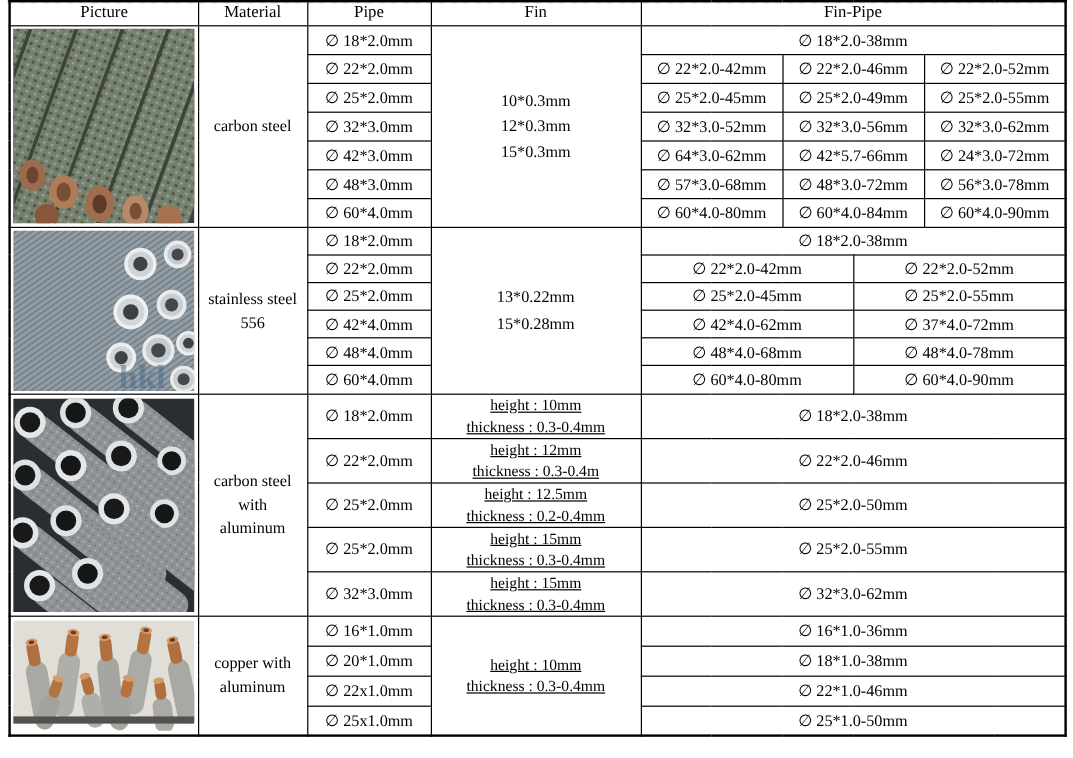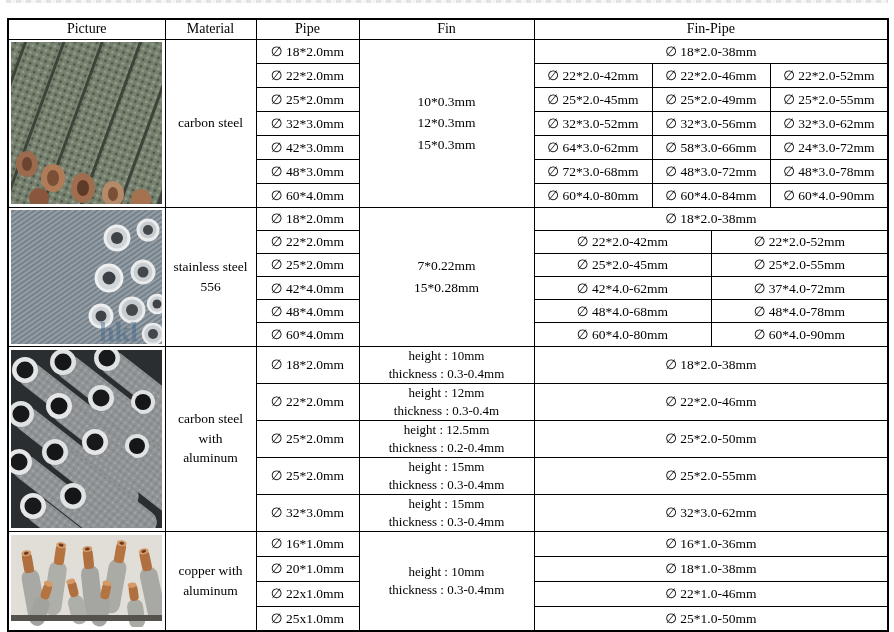--- a/index.html
+++ b/index.html
@@ -1,26 +1,26 @@
 <!DOCTYPE html>
 <html><head>
 <meta charset="utf-8">
 <style>
   html,body{margin:0;padding:0;background:#fff;}
   .page{position:relative;width:894px;height:632px;background:#fff;
         font-family:"Liberation Serif","DejaVu Serif",serif;color:#000;}
   .topstrip{position:absolute;top:0;left:6px;width:882px;height:3px;
         background:repeating-linear-gradient(90deg,#e3e3e3 0 5px,#f6f6f6 5px 10px);}
-  table.spec{position:absolute;left:7px;top:18px;width:881px;border-collapse:collapse;
+  table.spec{position:absolute;left:7px;top:0;width:881px;border-collapse:collapse;
         table-layout:fixed;font-size:13.5px;border:2px solid #000;}
   th,td{border:1px solid #000;text-align:center;vertical-align:middle;padding:0 2px;overflow:hidden;}
   th{font-weight:normal;font-size:14px;}
   .ml{white-space:pre-line;line-height:1.45;}
   .fin-big{line-height:1.6;}
-  .fin2{line-height:1.35;font-size:13px;}
+  .fin2{line-height:1.35;font-size:13px;text-decoration:underline;}
   .photo-cell{padding:2px;vertical-align:middle;}
   .photo-cell svg{display:block;margin:0 auto;}
   tr.hr{height:20px;} tr.r24{height:24px;} tr.r23{height:23px;} tr.r37{height:37px;} tr.r25{height:25px;}
 </style>
 </head>
 <body>
 
 <div class="page">
   <div class="topstrip"></div>
 
@@ -103,28 +103,28 @@
       </tr>
       <tr class="r24">
         <td>∅ 32*3.0mm</td>
         <td colspan="2">∅ 32*3.0-52mm</td>
         <td colspan="2">∅ 32*3.0-56mm</td>
         <td colspan="2">∅ 32*3.0-62mm</td>
       </tr>
       <tr class="r24">
         <td>∅ 42*3.0mm</td>
         <td colspan="2">∅ 64*3.0-62mm</td>
-        <td colspan="2">∅ 58*3.0-66mm</td>
+        <td colspan="2">∅ 42*5.7-66mm</td>
         <td colspan="2">∅ 24*3.0-72mm</td>
       </tr>
       <tr class="r24">
         <td>∅ 48*3.0mm</td>
-        <td colspan="2">∅ 72*3.0-68mm</td>
+        <td colspan="2">∅ 57*3.0-68mm</td>
         <td colspan="2">∅ 48*3.0-72mm</td>
-        <td colspan="2">∅ 48*3.0-78mm</td>
+        <td colspan="2">∅ 56*3.0-78mm</td>
       </tr>
       <tr class="r24">
         <td>∅ 60*4.0mm</td>
         <td colspan="2">∅ 60*4.0-80mm</td>
         <td colspan="2">∅ 60*4.0-84mm</td>
         <td colspan="2">∅ 60*4.0-90mm</td>
       </tr>
 
       <tr class="r23">
         <td class="photo-cell" rowspan="6">
@@ -153,21 +153,21 @@
                 <circle cx="146" cy="94" r="4.5" fill="#3f4347"></circle>
               <circle cx="142" cy="124" r="10" fill="#c9ced2" stroke="#e9ebec" stroke-width="2.5"></circle>
                 <circle cx="142" cy="124" r="5" fill="#44484c"></circle>
             </g>
             <text x="88" y="131" font-size="28" font-weight="bold" fill="#3c648c" opacity="0.45">hkl</text>
           </svg>
         </td>
         <td class="ml" rowspan="6">stainless steel
 556</td>
         <td>∅ 18*2.0mm</td>
-        <td class="ml fin-big" rowspan="6">7*0.22mm
+        <td class="ml fin-big" rowspan="6">13*0.22mm
 15*0.28mm</td>
         <td colspan="6">∅ 18*2.0-38mm</td>
       </tr>
       <tr class="r23">
         <td>∅ 22*2.0mm</td>
         <td colspan="3">∅ 22*2.0-42mm</td>
         <td colspan="3">∅ 22*2.0-52mm</td>
       </tr>
       <tr class="r23">
         <td>∅ 25*2.0mm</td>

